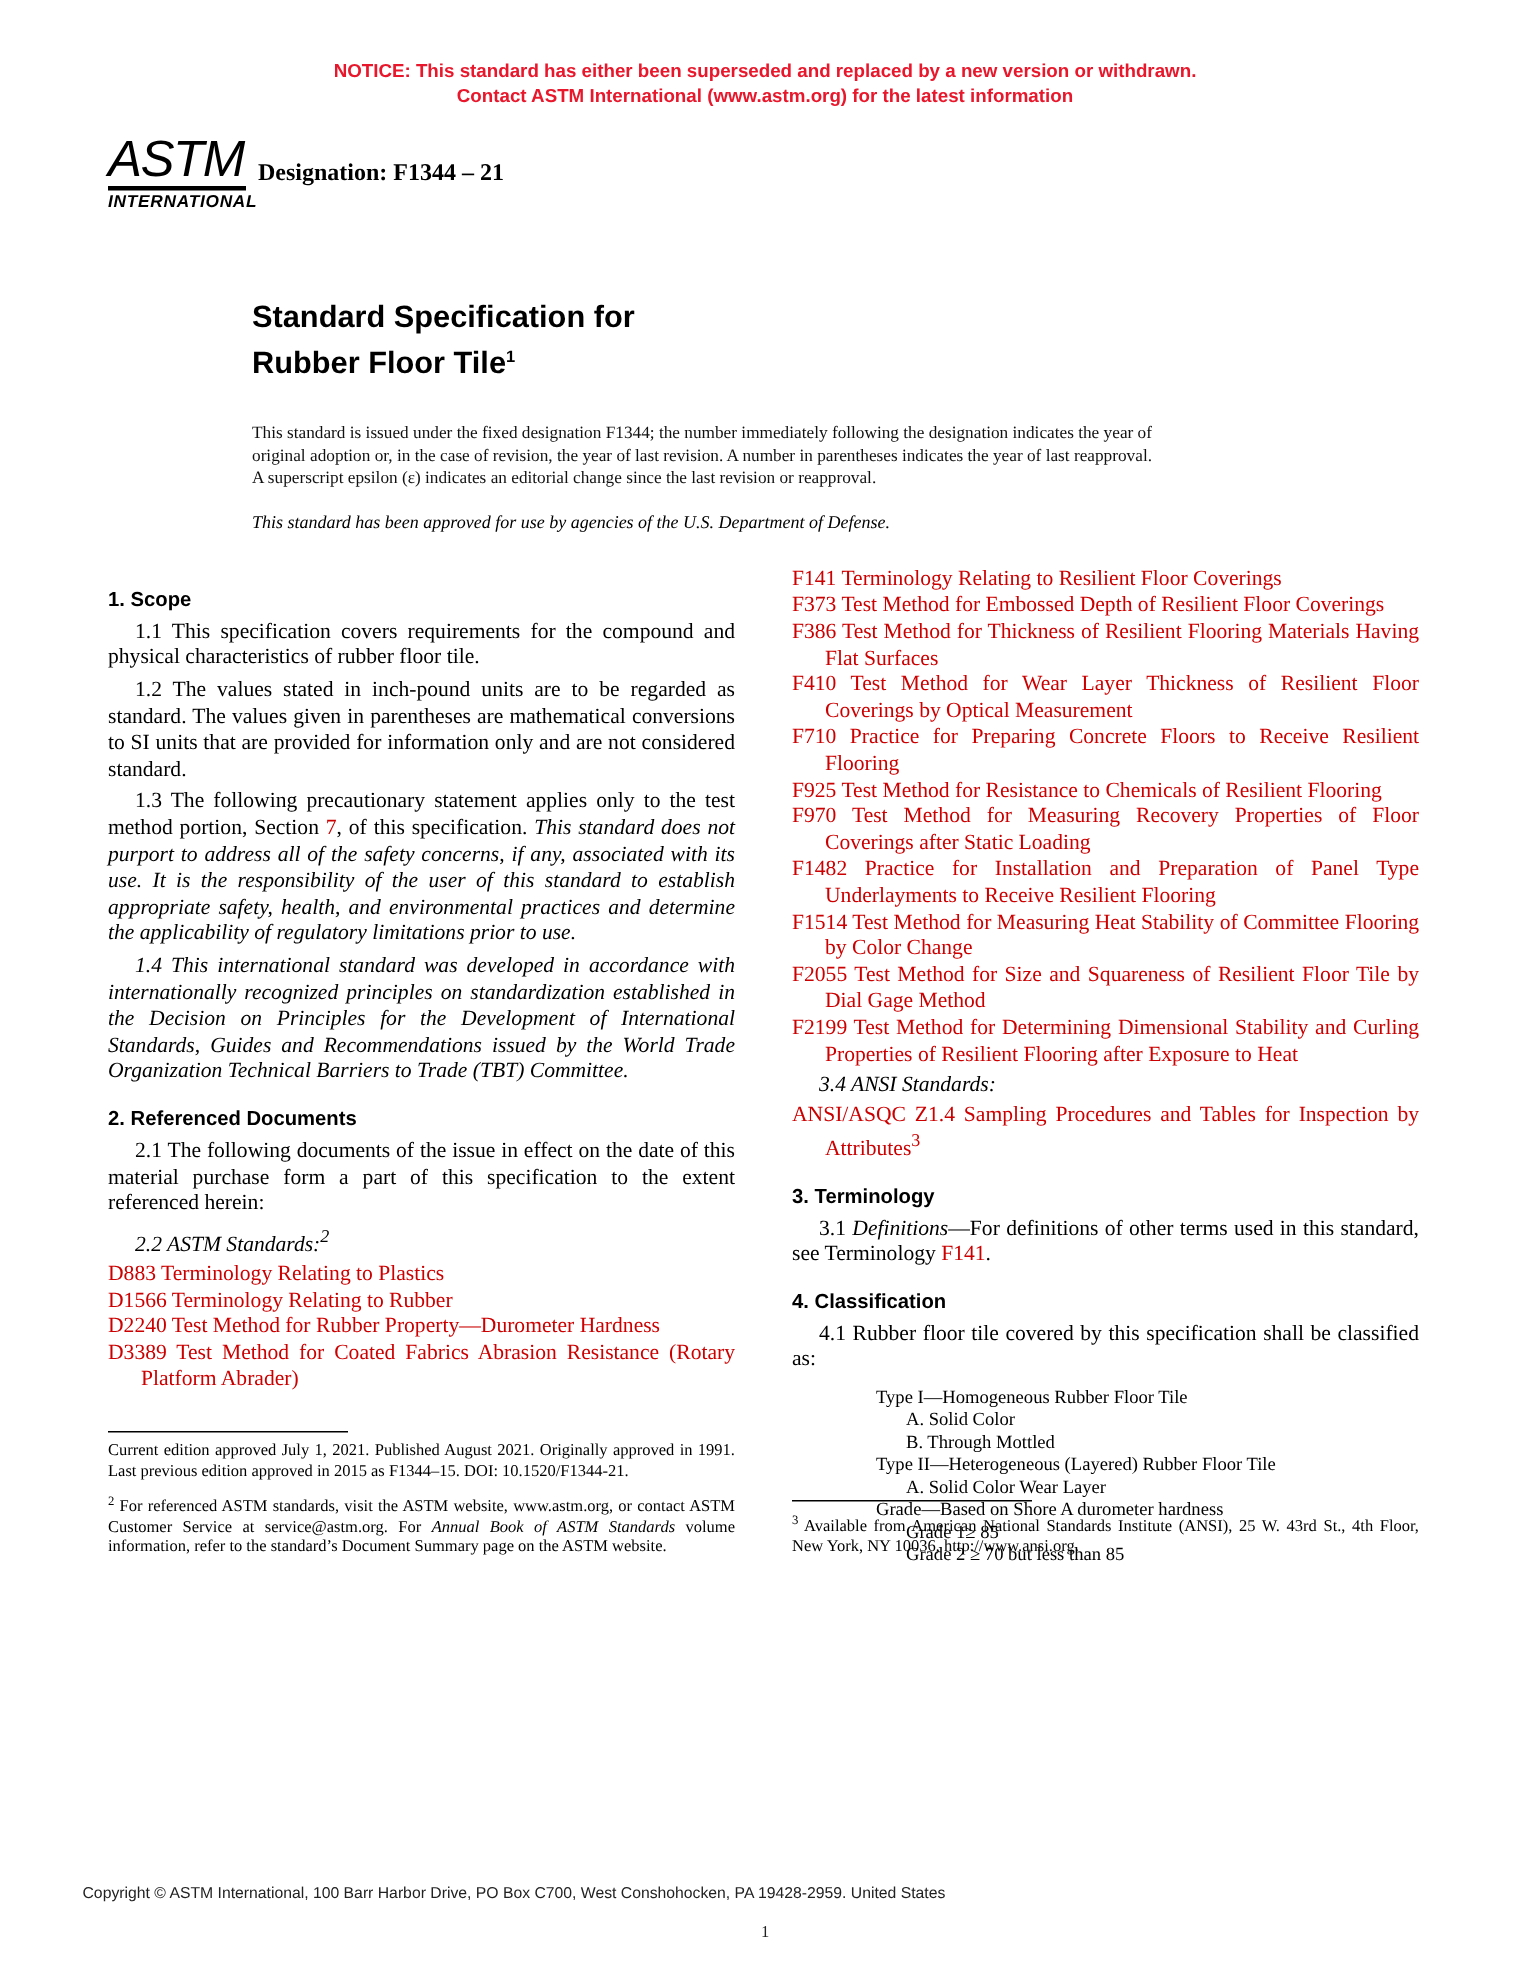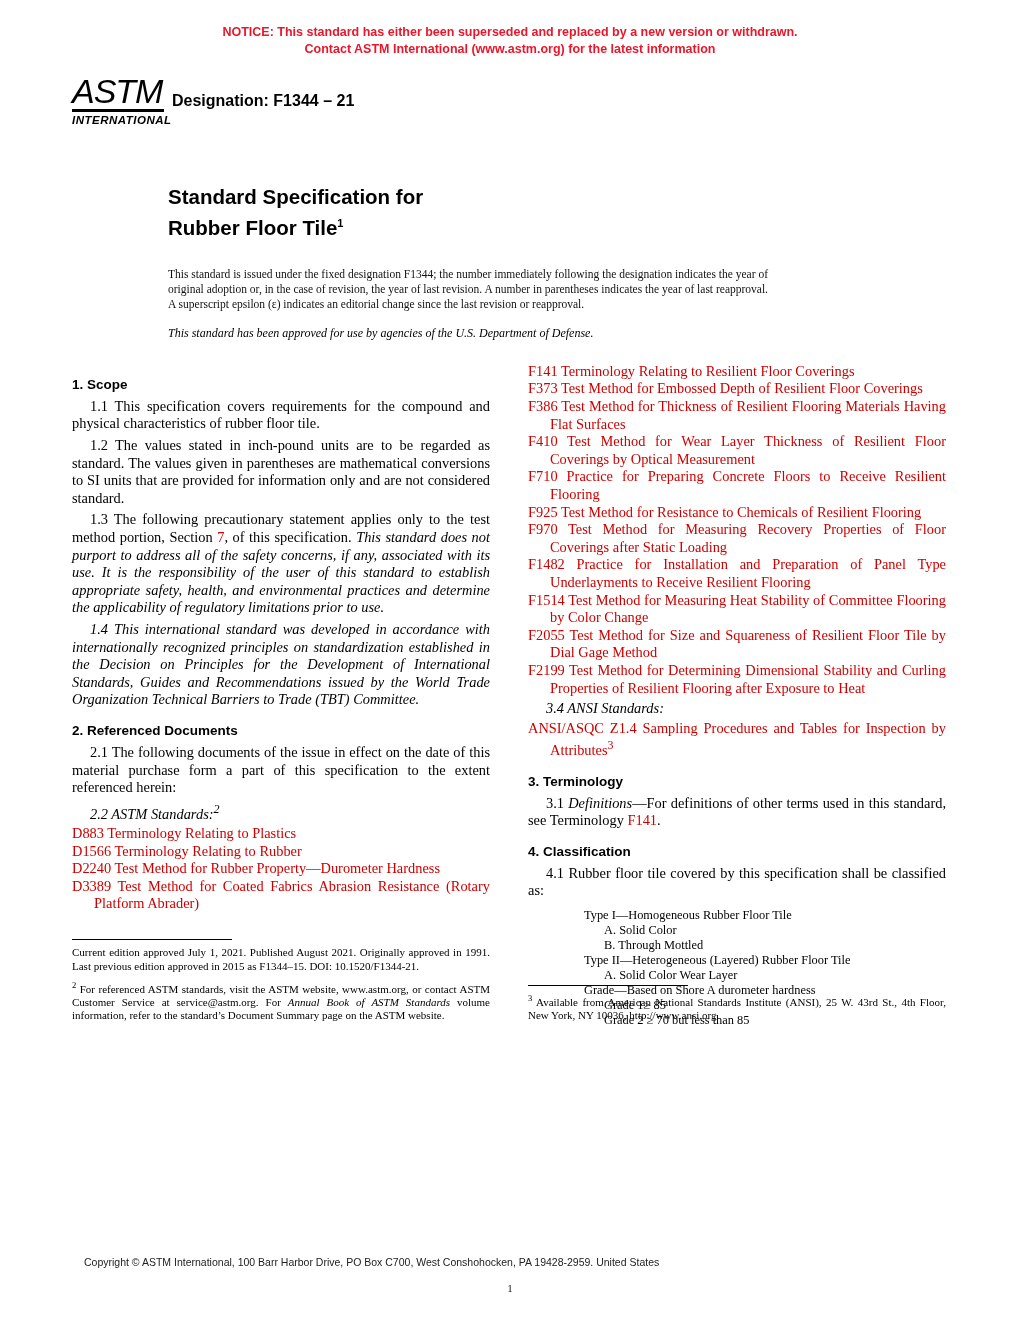--- a/index.html
+++ b/index.html
@@ -21,21 +21,21 @@
     box-sizing: border-box;
     padding: 24px 72px 0 72px;
   }
   .notice {
     text-align: center;
     color: #e8172b;
     font-family: "Liberation Sans", sans-serif;
     font-weight: bold;
     font-size: 12.5px;
     line-height: 17px;
-    margin-top: 0;
+    margin-top: 15px;
     margin-bottom: 16px;
   }
   .header-row {
     display: flex;
     align-items: flex-start;
     margin-top: 12px;
   }
   .logo {
     width: 96px;
     flex: 0 0 96px;
@@ -59,21 +59,21 @@
   }
   .logo-intl {
     font-family: "Liberation Sans", sans-serif;
     font-weight: bold;
     font-style: italic;
     font-size: 11.5px;
     letter-spacing: 0.5px;
     color: #000;
   }
   .designation {
-    font-family: Liberation Sans, sans-serif;
+    font-family: Liberation Serif, serif;
     font-weight: bold;
     font-size: 16px;
     padding-top: 18px;
     padding-left: 4px;
   }
   .title-block {
     margin-left: 96px;
     margin-top: 44px;
   }
   .std-title {
@@ -181,21 +181,21 @@
   .footnote sup { font-size: 8.5px; }
   .footnote .it { font-style: italic; }
   .colL-bottom {
     position: absolute;
     bottom: 0;
     left: 0;
     width: 418px;
   }
   .copyright {
     position: absolute;
-    left: 84px;
+    left: 55px;
     bottom: 52px;
     font-family: "Liberation Sans", sans-serif;
     font-size: 10.5px;
     color: #222;
   }
   .pagenum {
     position: absolute;
     bottom: 26px;
     left: 0;
     width: 1020px;

